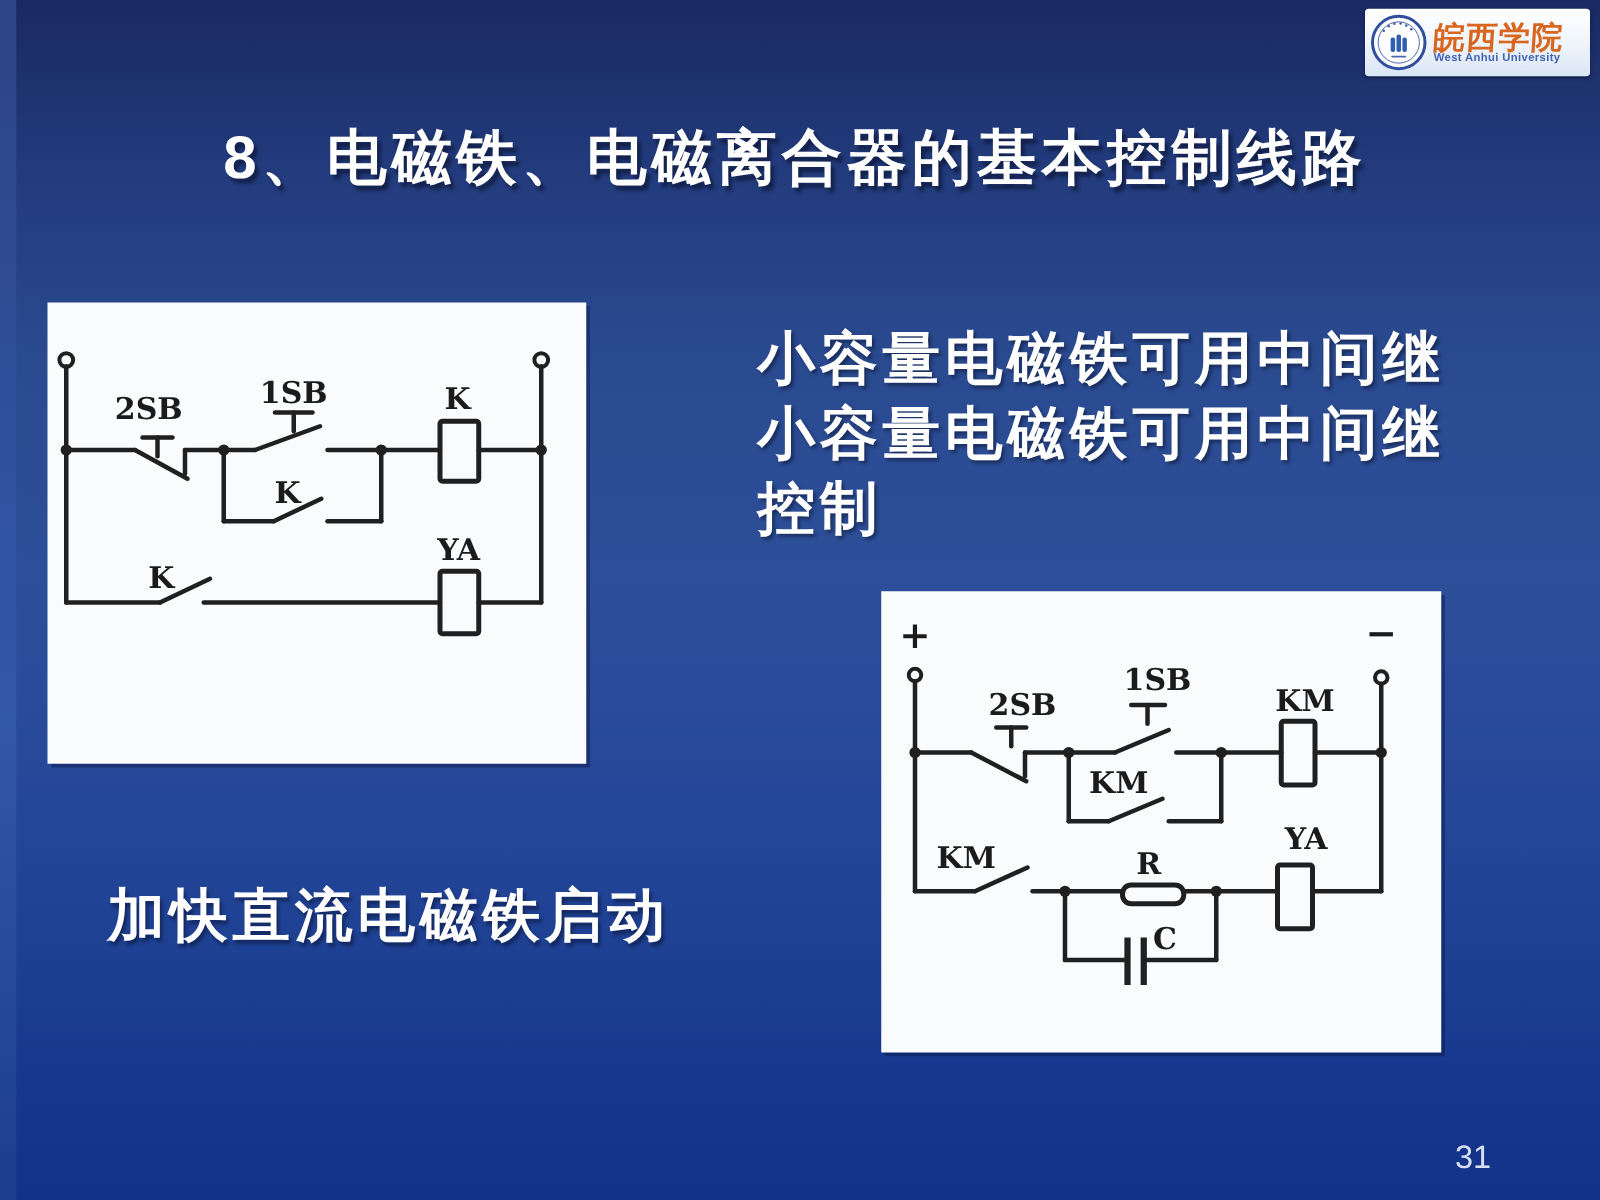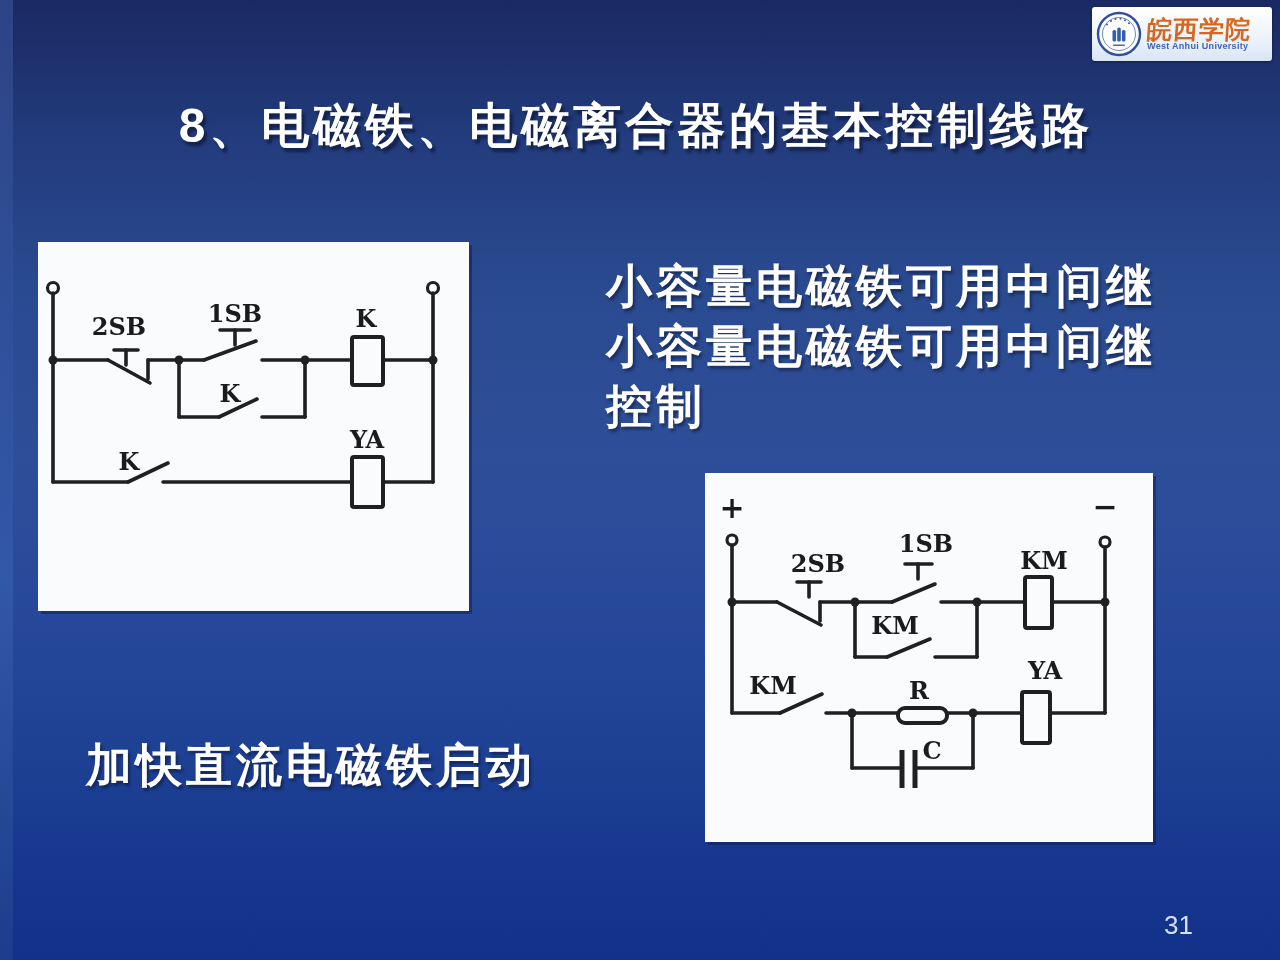--- a/index.html
+++ b/index.html
@@ -31,21 +31,21 @@
   .comp{stroke:#202020;stroke-width:4;fill:none;}
   .plate{stroke:#202020;stroke-width:5;fill:none;stroke-linecap:butt;}
   .dot{fill:#202020;stroke:none;}
   .term{fill:#f9fbfd;stroke:#202020;stroke-width:3.2;}
   .clabel{font-family:"DejaVu Serif",serif;font-weight:bold;font-size:24px;fill:#1b1b1b;text-anchor:middle;}
   .clabel.big{font-size:30px;}
 
   .note{position:absolute;color:#ffffff;font-weight:bold;
     text-shadow:2px 3px 3px rgba(0,0,15,.4);}
   .note-relay{left:566px;top:256px;font-size:46px;line-height:60px;letter-spacing:4px;margin-left:40px;}
-  .note-startup{left:86px;top:736px;font-size:46px;line-height:58px;letter-spacing:4px;text-align:center;}
+  .note-startup{left:86px;top:703px;font-size:46px;line-height:58px;letter-spacing:4px;text-align:center;}
 
   .page-number{position:absolute;left:1164px;top:910px;font-size:26px;color:#d7e0f2;}
 </style>
 </head>
 <body>
 
 <div class="slide">
   <div class="edge-strip"></div>
 
   <div class="logo-box">

